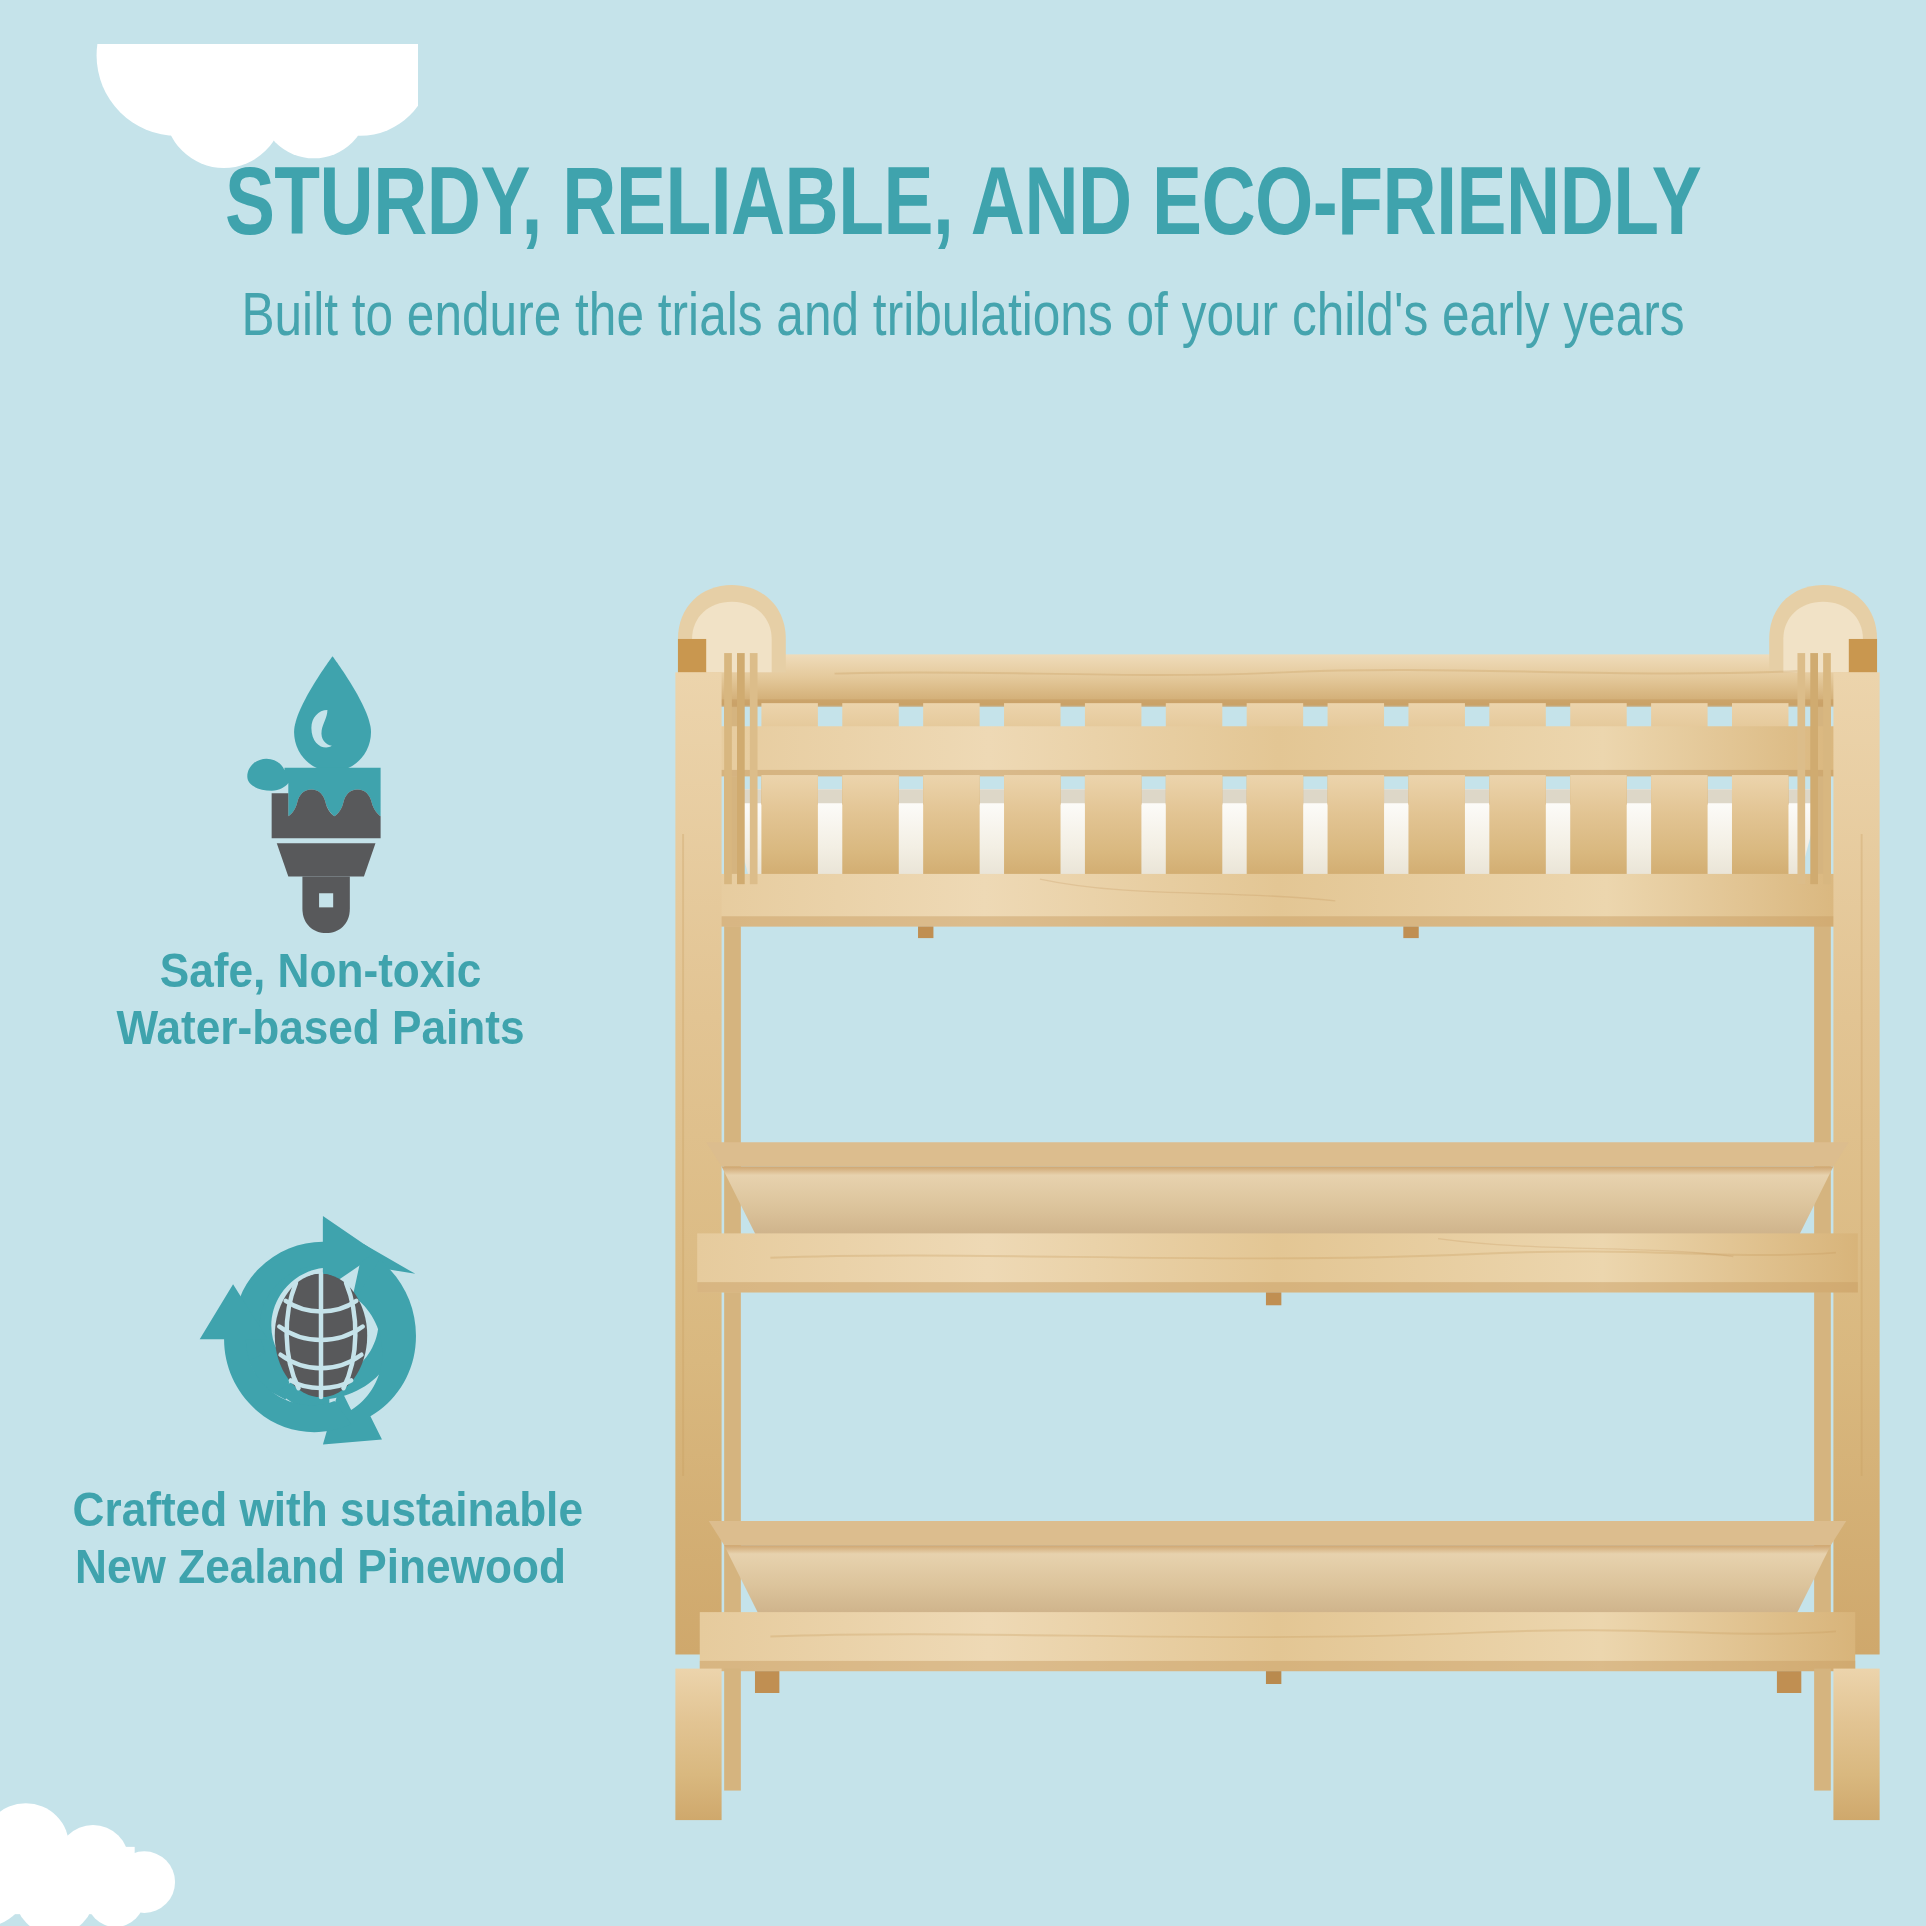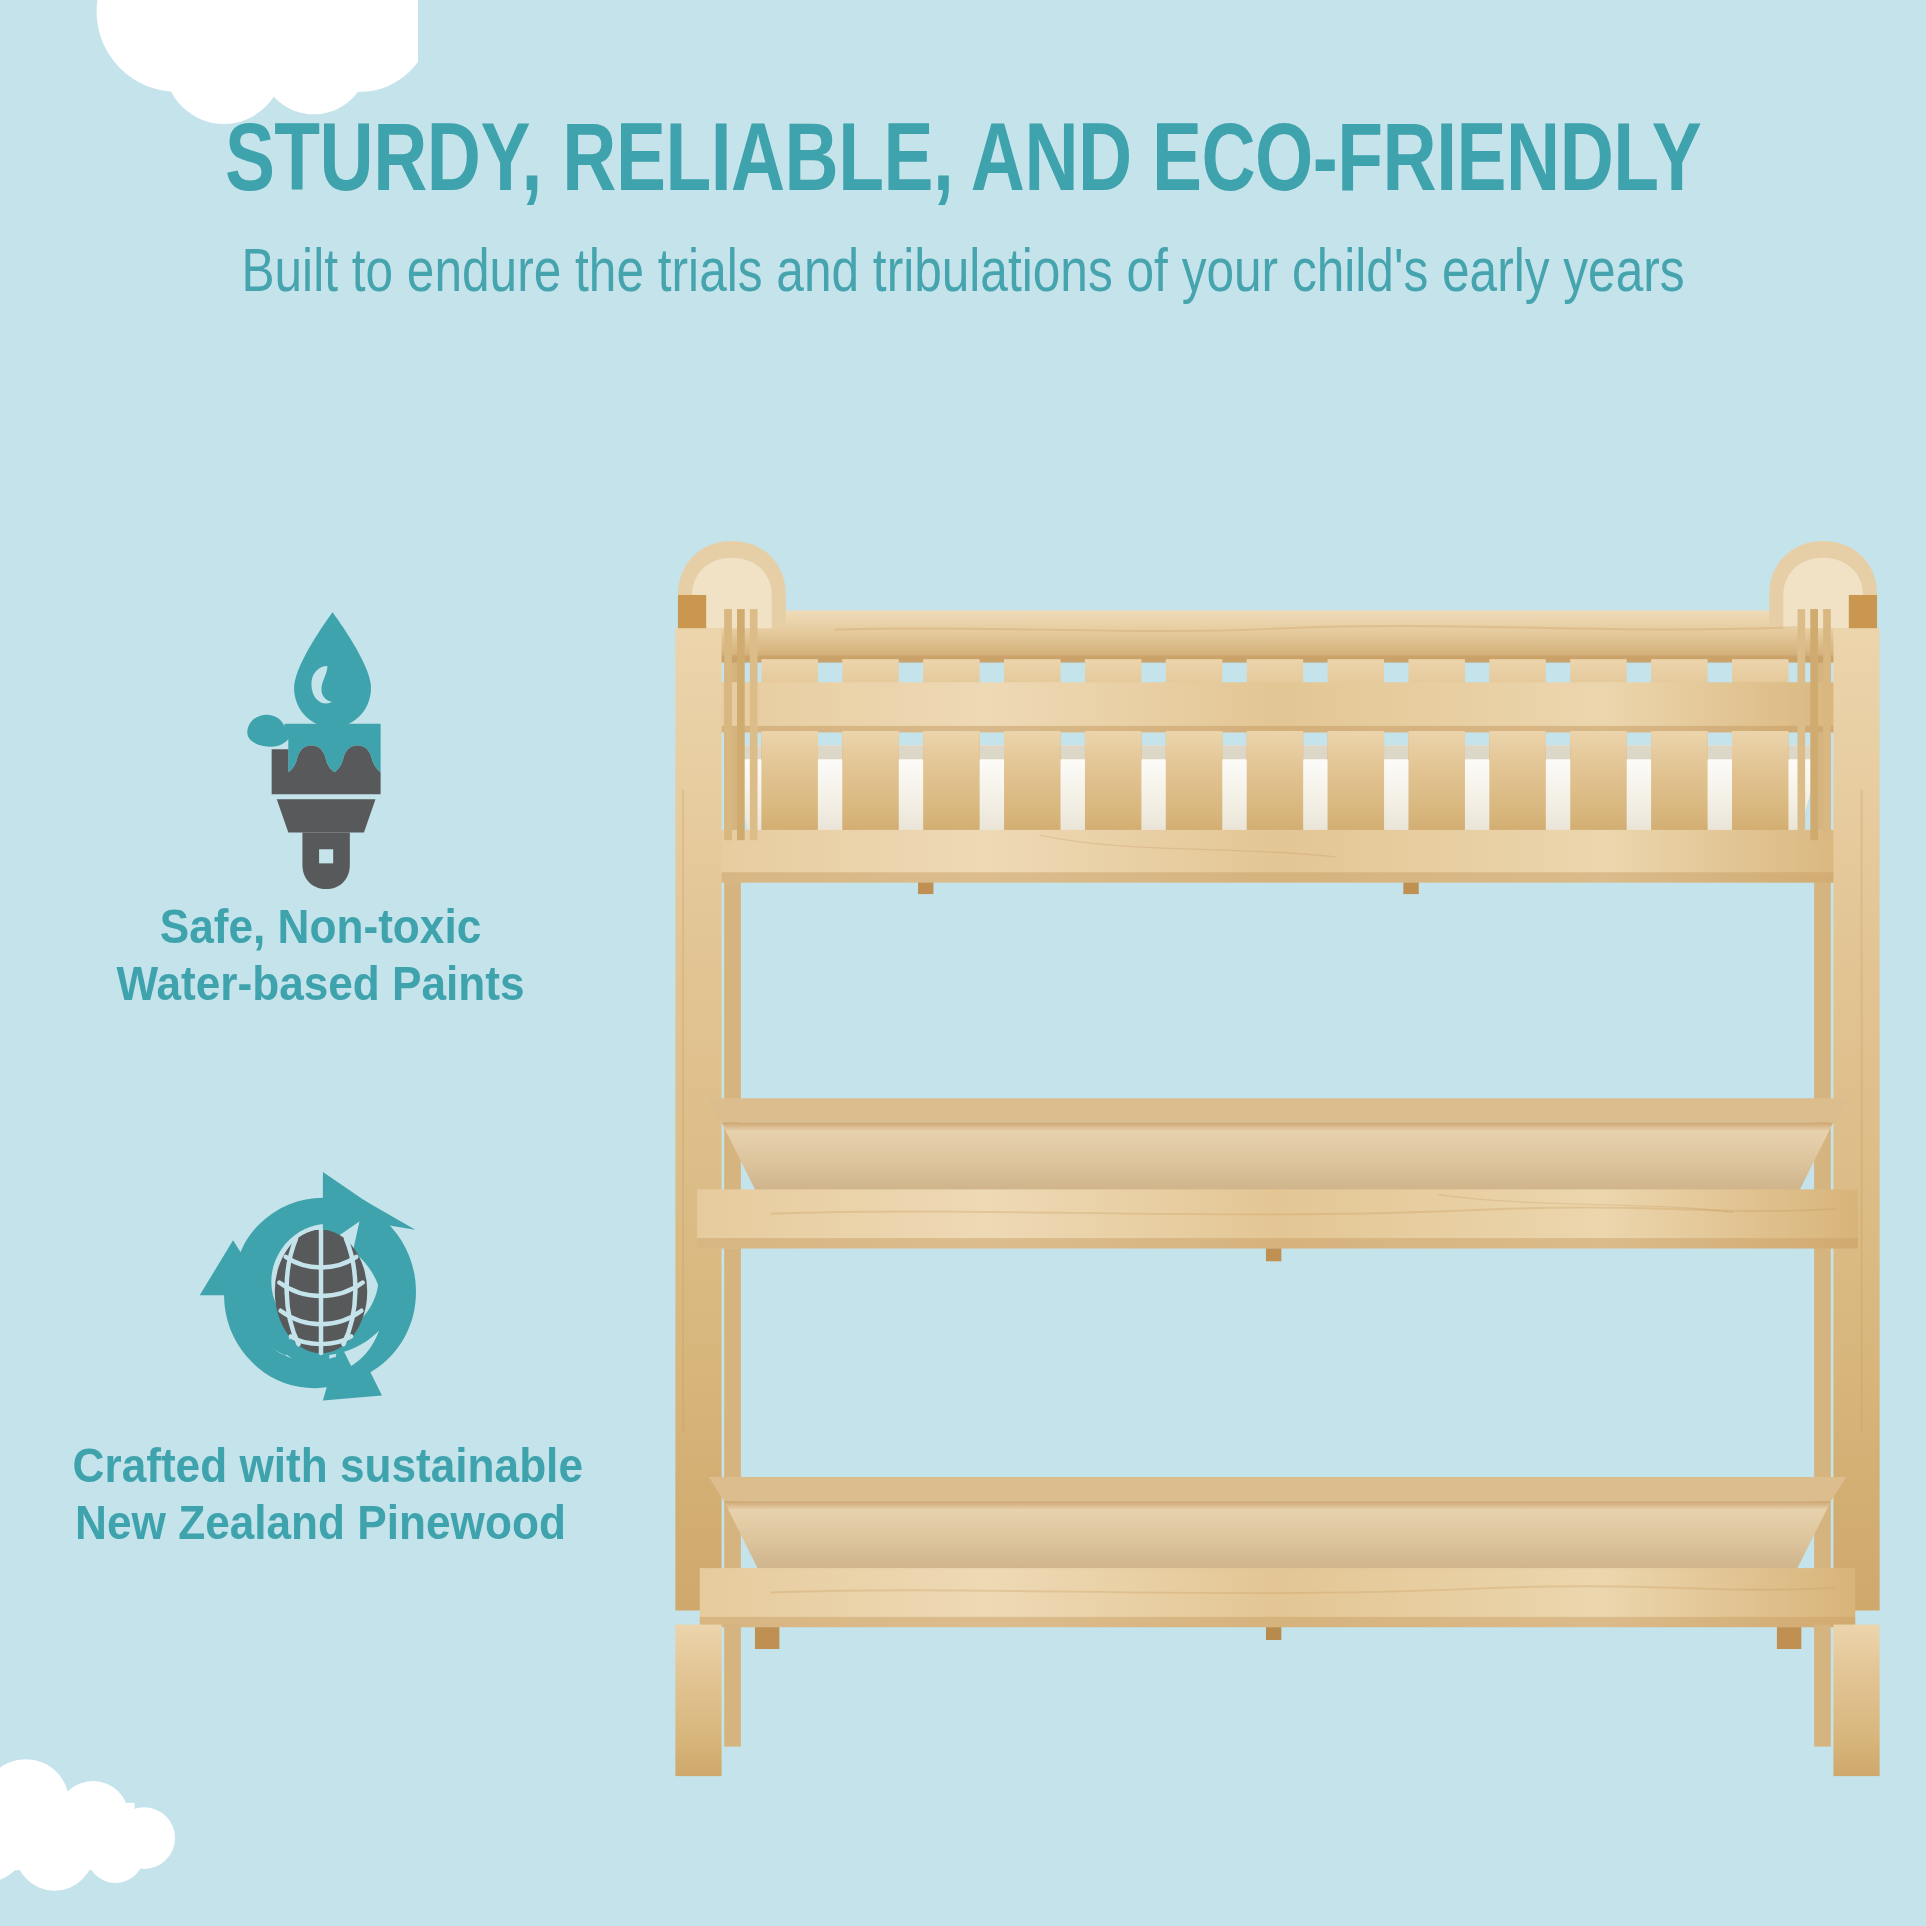--- a/index.html
+++ b/index.html
@@ -2,21 +2,21 @@
 <html style="font-size:10.3px"><head>
 <meta charset="utf-8">
 <style>
   html,body{margin:0;padding:0;}
   body{
     width:1926px;height:1926px;
     background:#c5e3ea;
     font-family:"Liberation Sans",sans-serif;
     overflow:hidden;position:relative;
   }
-  .stage{position:absolute;inset:0;overflow:hidden;}
+  .stage{position:absolute;inset:0;overflow:hidden;margin-top:44px;}
 
   
   .cloud{position:absolute;fill:#ffffff;}
   #cloud-top{left:58px;top:-69px;}
   #cloud-bottom{left:-77px;top:1758px;}
 
   
   #headline{
     position:absolute;left:0;right:0;top:109px;
     text-align:center;

